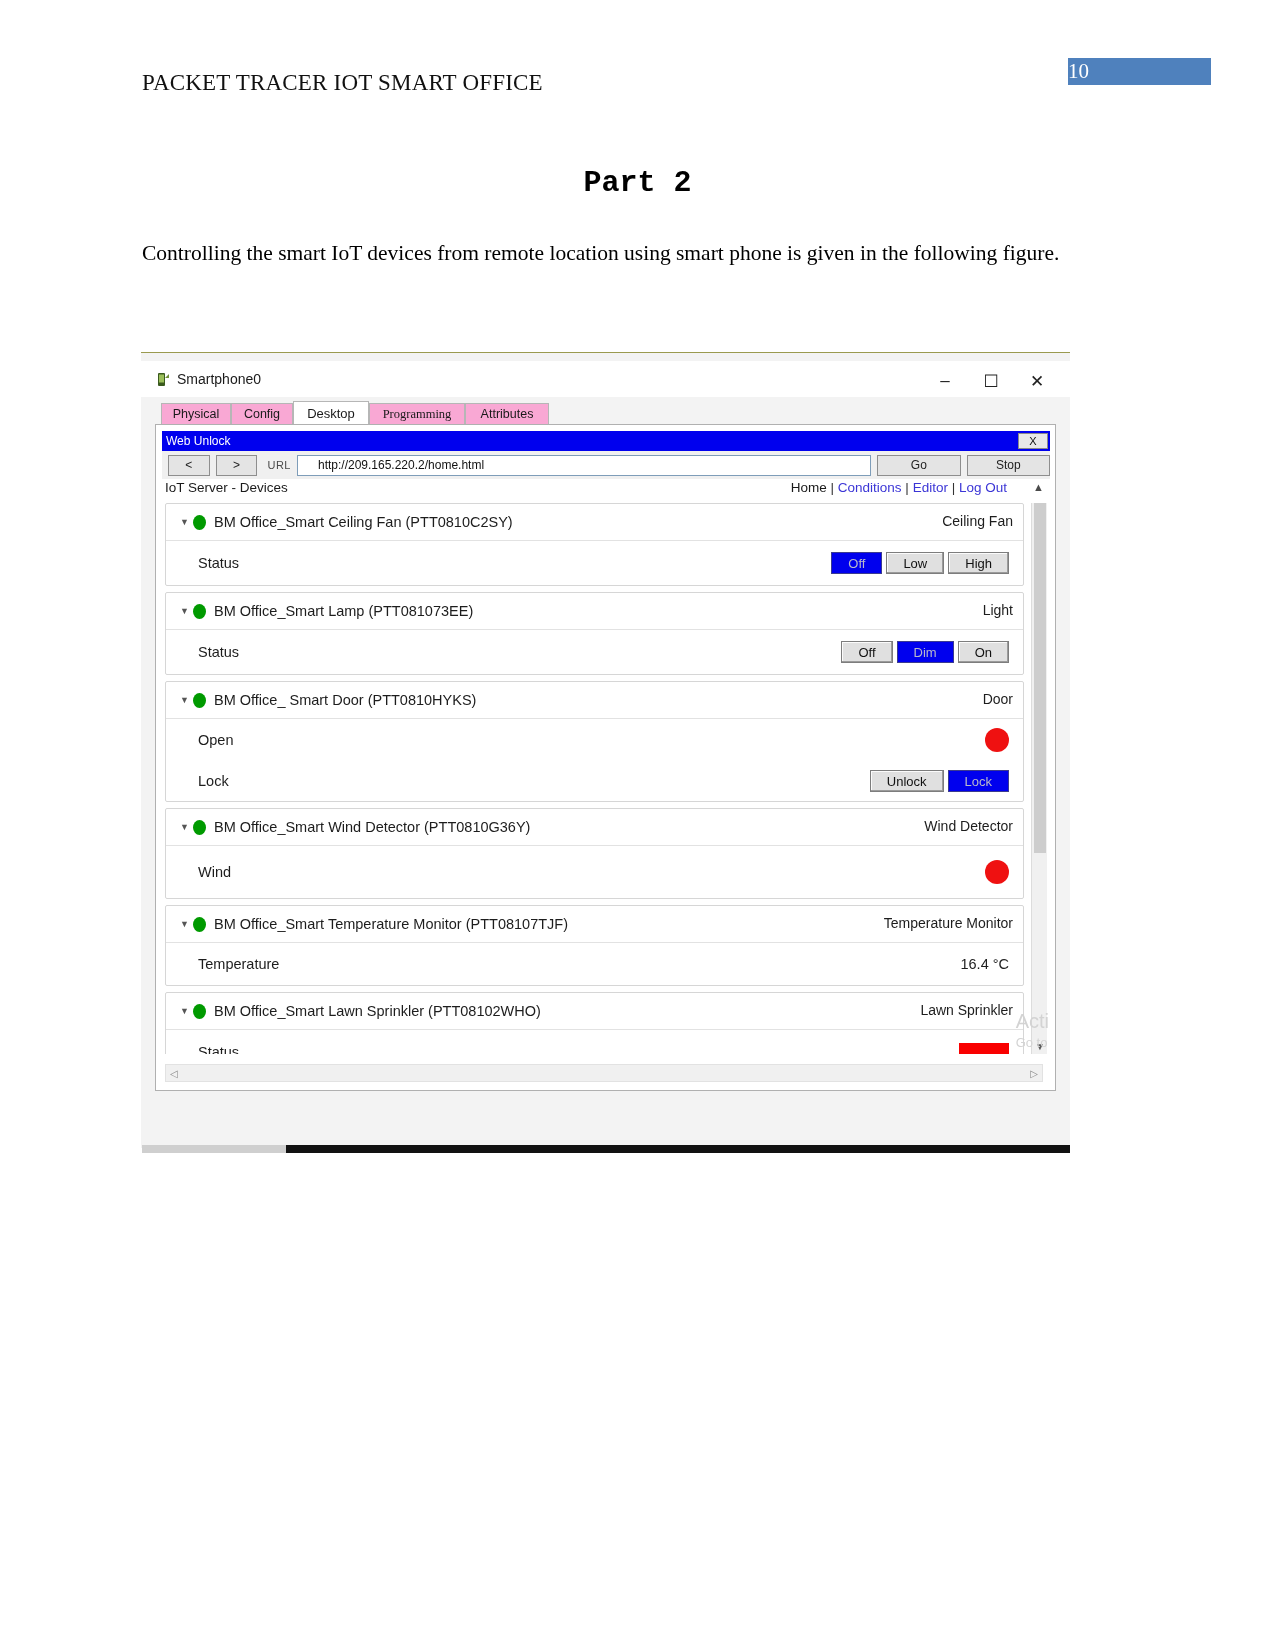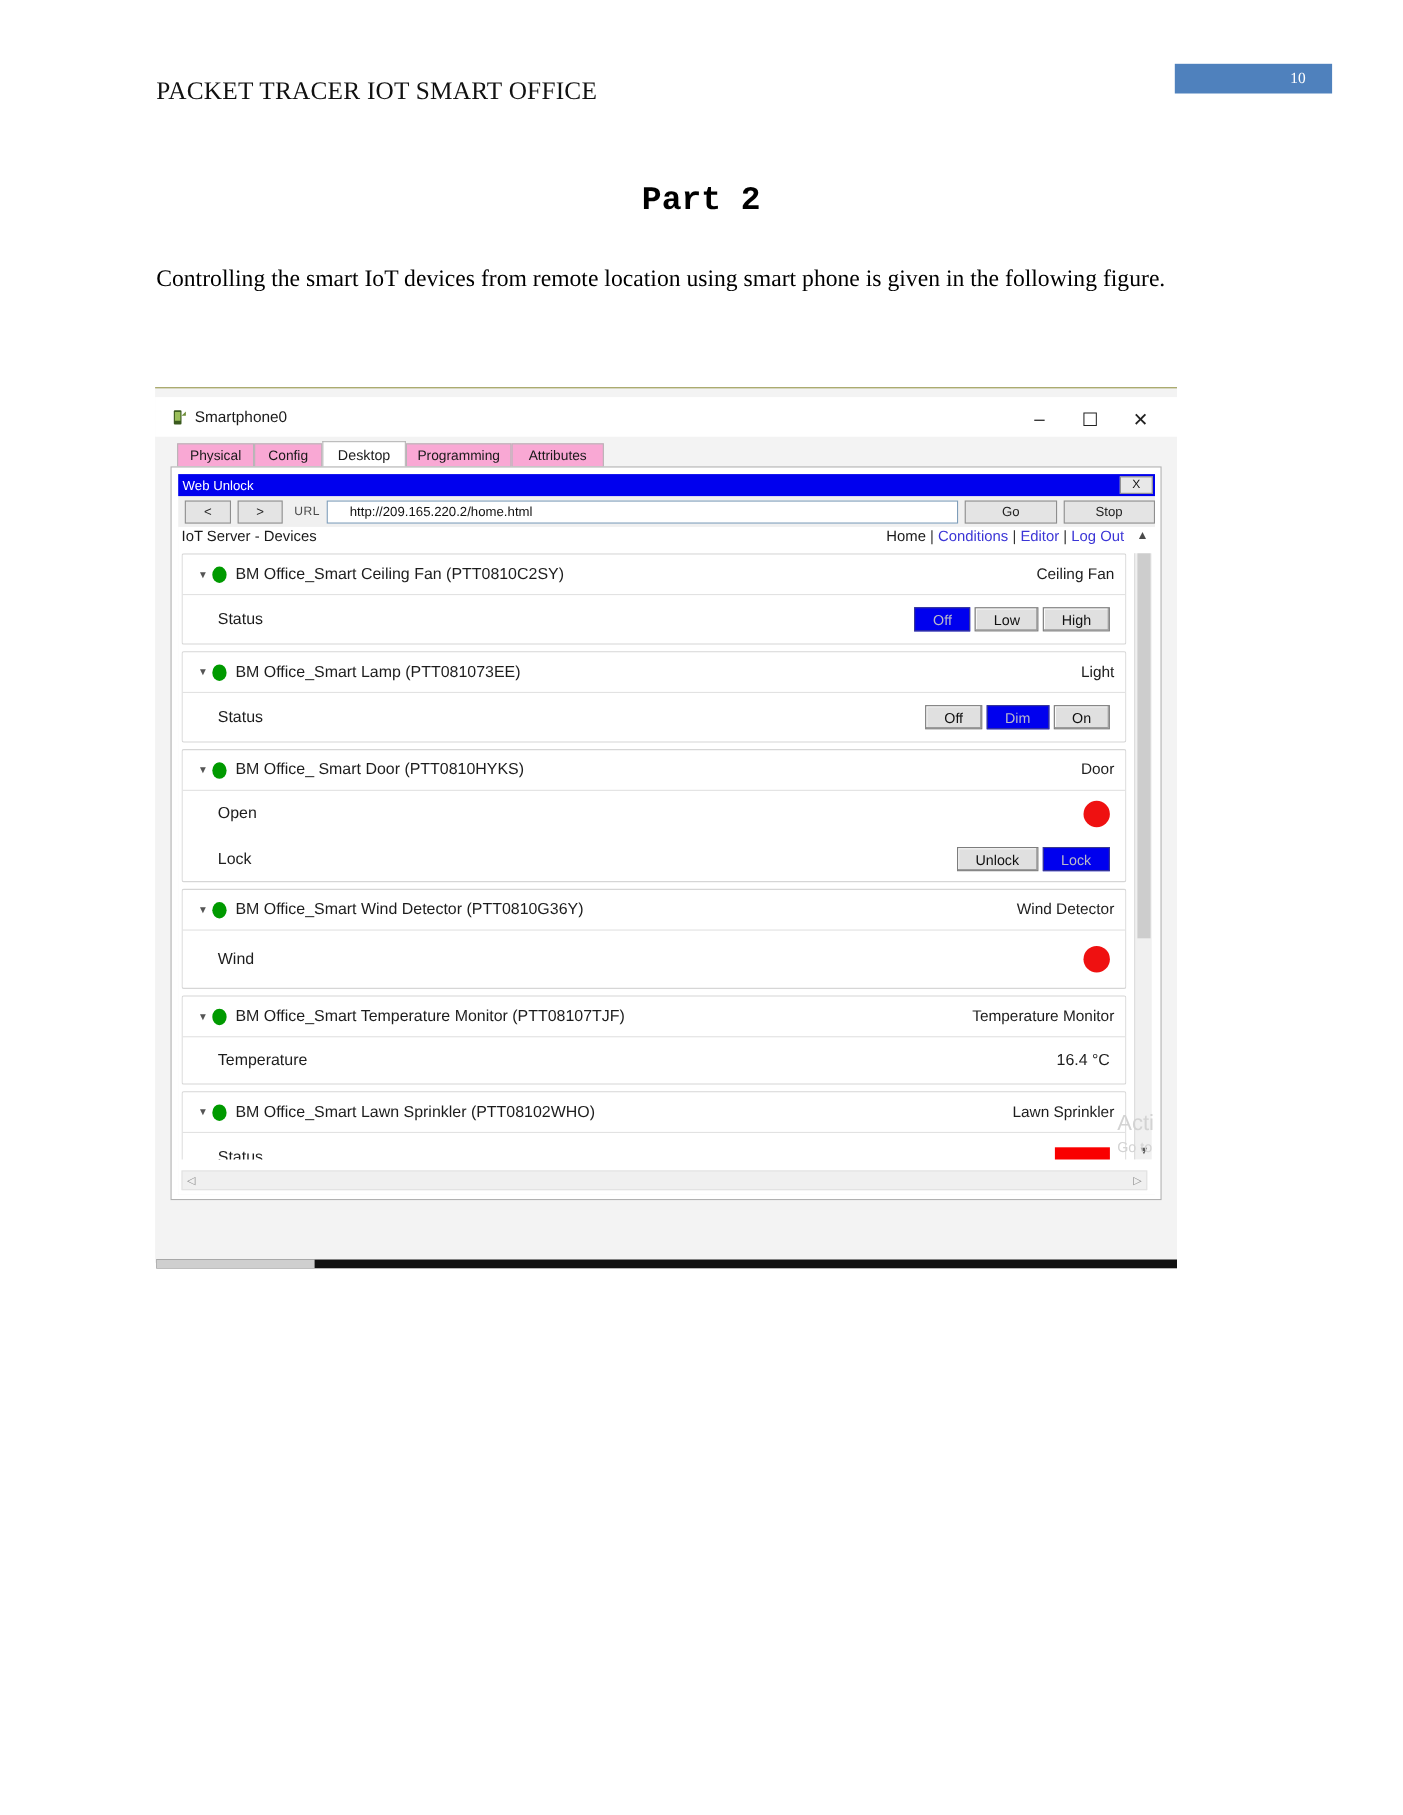--- a/index.html
+++ b/index.html
@@ -17,22 +17,22 @@
     position:absolute; left:0; top:0; width:1275px; height:120px;
   }
   .doc-title{
     position:absolute; left:142px; top:70px;
     font-family:"Liberation Serif", serif;
     font-size:23px; color:#111; letter-spacing:.2px; white-space:nowrap;
   }
   .page-badge{
     position:absolute; left:1068px; top:58px; width:143px; height:27px;
     background:#4f81bd; color:#ffffff;
-    font-family:"Liberation Serif", serif; font-size:14px;
-    text-align:right; padding-right:24px; line-height:27px;
+    font-family:"Liberation Serif", serif; font-size:21px;
+    text-align:left; padding-right:24px; line-height:27px;
   }
 
   
   .part-title{
     position:absolute; left:0; top:166px; width:1275px;
     text-align:center; font-size:30px; font-weight:bold; color:#000;
     font-family:Liberation Mono, monospace;
   }
   .body-par{
     position:absolute; left:142px; top:226px; width:928px;
@@ -143,21 +143,21 @@
   
   .page{
     position:absolute; left:0; top:48px; width:888px; height:607px;
     background:#ffffff;
   }
   .page-nav{
     position:absolute; left:0; top:0; width:888px; height:22px;
     font-size:13.5px; color:#1a1a1a;
   }
   .page-nav .left{ position:absolute; left:3px; top:1px; }
-  .page-nav .right{ position:absolute; right:28px; top:1px; white-space:nowrap; }
+  .page-nav .right{ position:absolute; right:43px; top:1px; white-space:nowrap; }
   .page-nav a{ color:#3b35d6; text-decoration:none; }
   .page-nav .sep{ color:#333; }
 
   .devlist{
     position:absolute; left:3px; top:24px; width:859px; height:551px;
     overflow:hidden;
   }
   .card{
     background:#ffffff; border:1px solid #d6d6d6; margin-bottom:6px;
     border-radius:2px;
@@ -279,21 +279,21 @@
         <div class="tb-btn">–</div>
         <div class="tb-btn">☐</div>
         <div class="tb-btn">✕</div>
       </div>
     </div>
 
     <div class="tabstrip">
       <div class="tab" style="left:20px;width:70px;">Physical</div>
       <div class="tab" style="left:90px;width:62px;">Config</div>
       <div class="tab active" style="left:152px;width:76px;">Desktop</div>
-      <div class="tab" style="left:228px;width:96px;">Programming</div>
+      <div class="tab" style="left:228px;width:96px;font-family:Liberation Serif, serif;">Programming</div>
       <div class="tab" style="left:324px;width:84px;">Attributes</div>
     </div>
 
     <div class="desktop">
 
       <div class="wb">
         <div class="wb-title">
           <span>Web Unlock</span>
           <div class="wb-close">X</div>
         </div>

